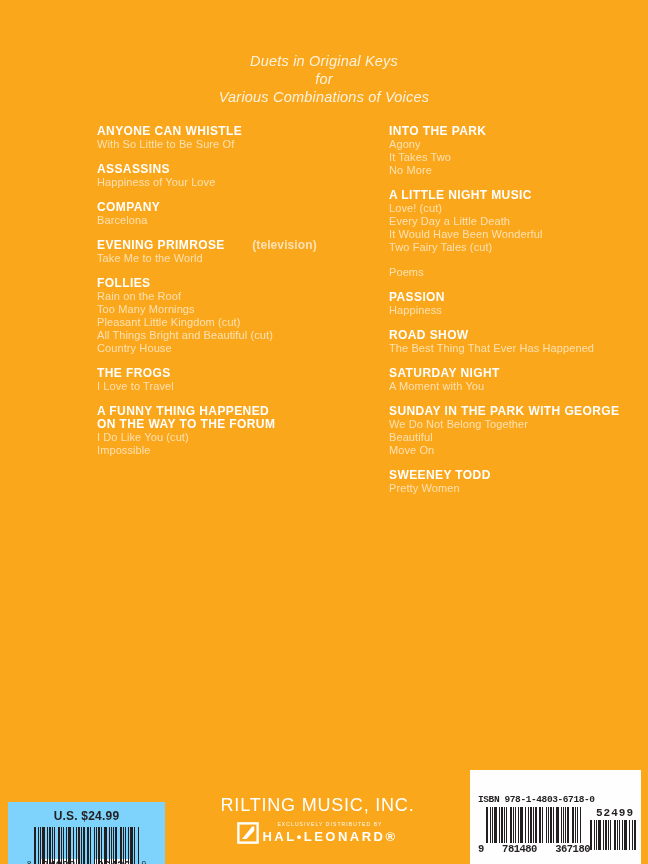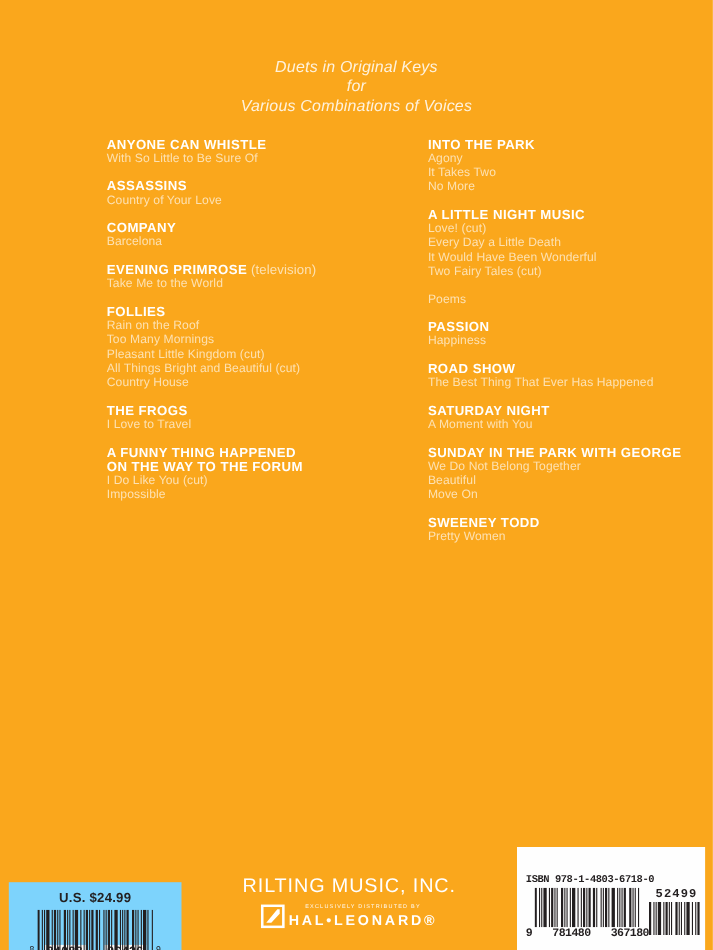--- a/index.html
+++ b/index.html
@@ -17,21 +17,21 @@
   }
   
   .col{position:absolute;top:125px;}
   .col-left{left:97px;width:288px;}
   .col-right{left:389px;width:256px;}
   .section{margin-bottom:12px;}
   .show-title{
     font-weight:bold;font-size:12px;line-height:13px;color:#FFFFFF;
     letter-spacing:0.4px;
   }
-  .show-note{font-weight:normal;color:rgba(255,255,255,0.66);letter-spacing:0.1px;}
+  .show-note{font-weight:bold;color:rgba(255,255,255,0.66);letter-spacing:0.1px;margin-left:24px;}
   .song{
     font-size:11px;line-height:13px;color:rgba(255,255,255,0.66);
     letter-spacing:0.1px;
   }
   
   .footer-left{
     position:absolute;left:8px;top:802px;width:157px;height:96px;
     background:#7dd3fc;color:#231F20;text-align:center;
   }
   .price{margin-top:7px;font-size:12px;font-weight:bold;letter-spacing:0.2px;}
@@ -105,21 +105,21 @@
       <div class="section">
         <div class="show-title">
           <div>ANYONE CAN WHISTLE</div>
         </div>
         <div class="song">With So Little to Be Sure Of</div>
       </div>
       <div class="section">
         <div class="show-title">
           <div>ASSASSINS</div>
         </div>
-        <div class="song">Country of Your Love</div>
+        <div class="song">Happiness of Your Love</div>
       </div>
       <div class="section">
         <div class="show-title">
           <div>COMPANY</div>
         </div>
         <div class="song">Barcelona</div>
       </div>
       <div class="section">
         <div class="show-title">
           <div>EVENING PRIMROSE<span class="show-note"> (television)</span></div>

